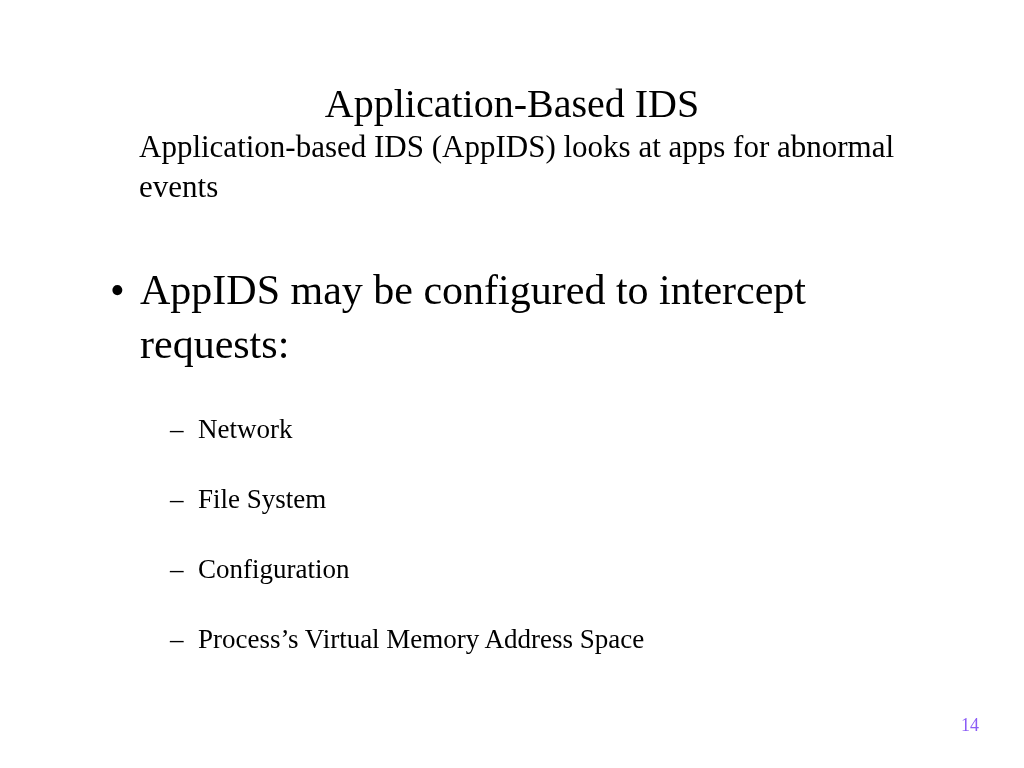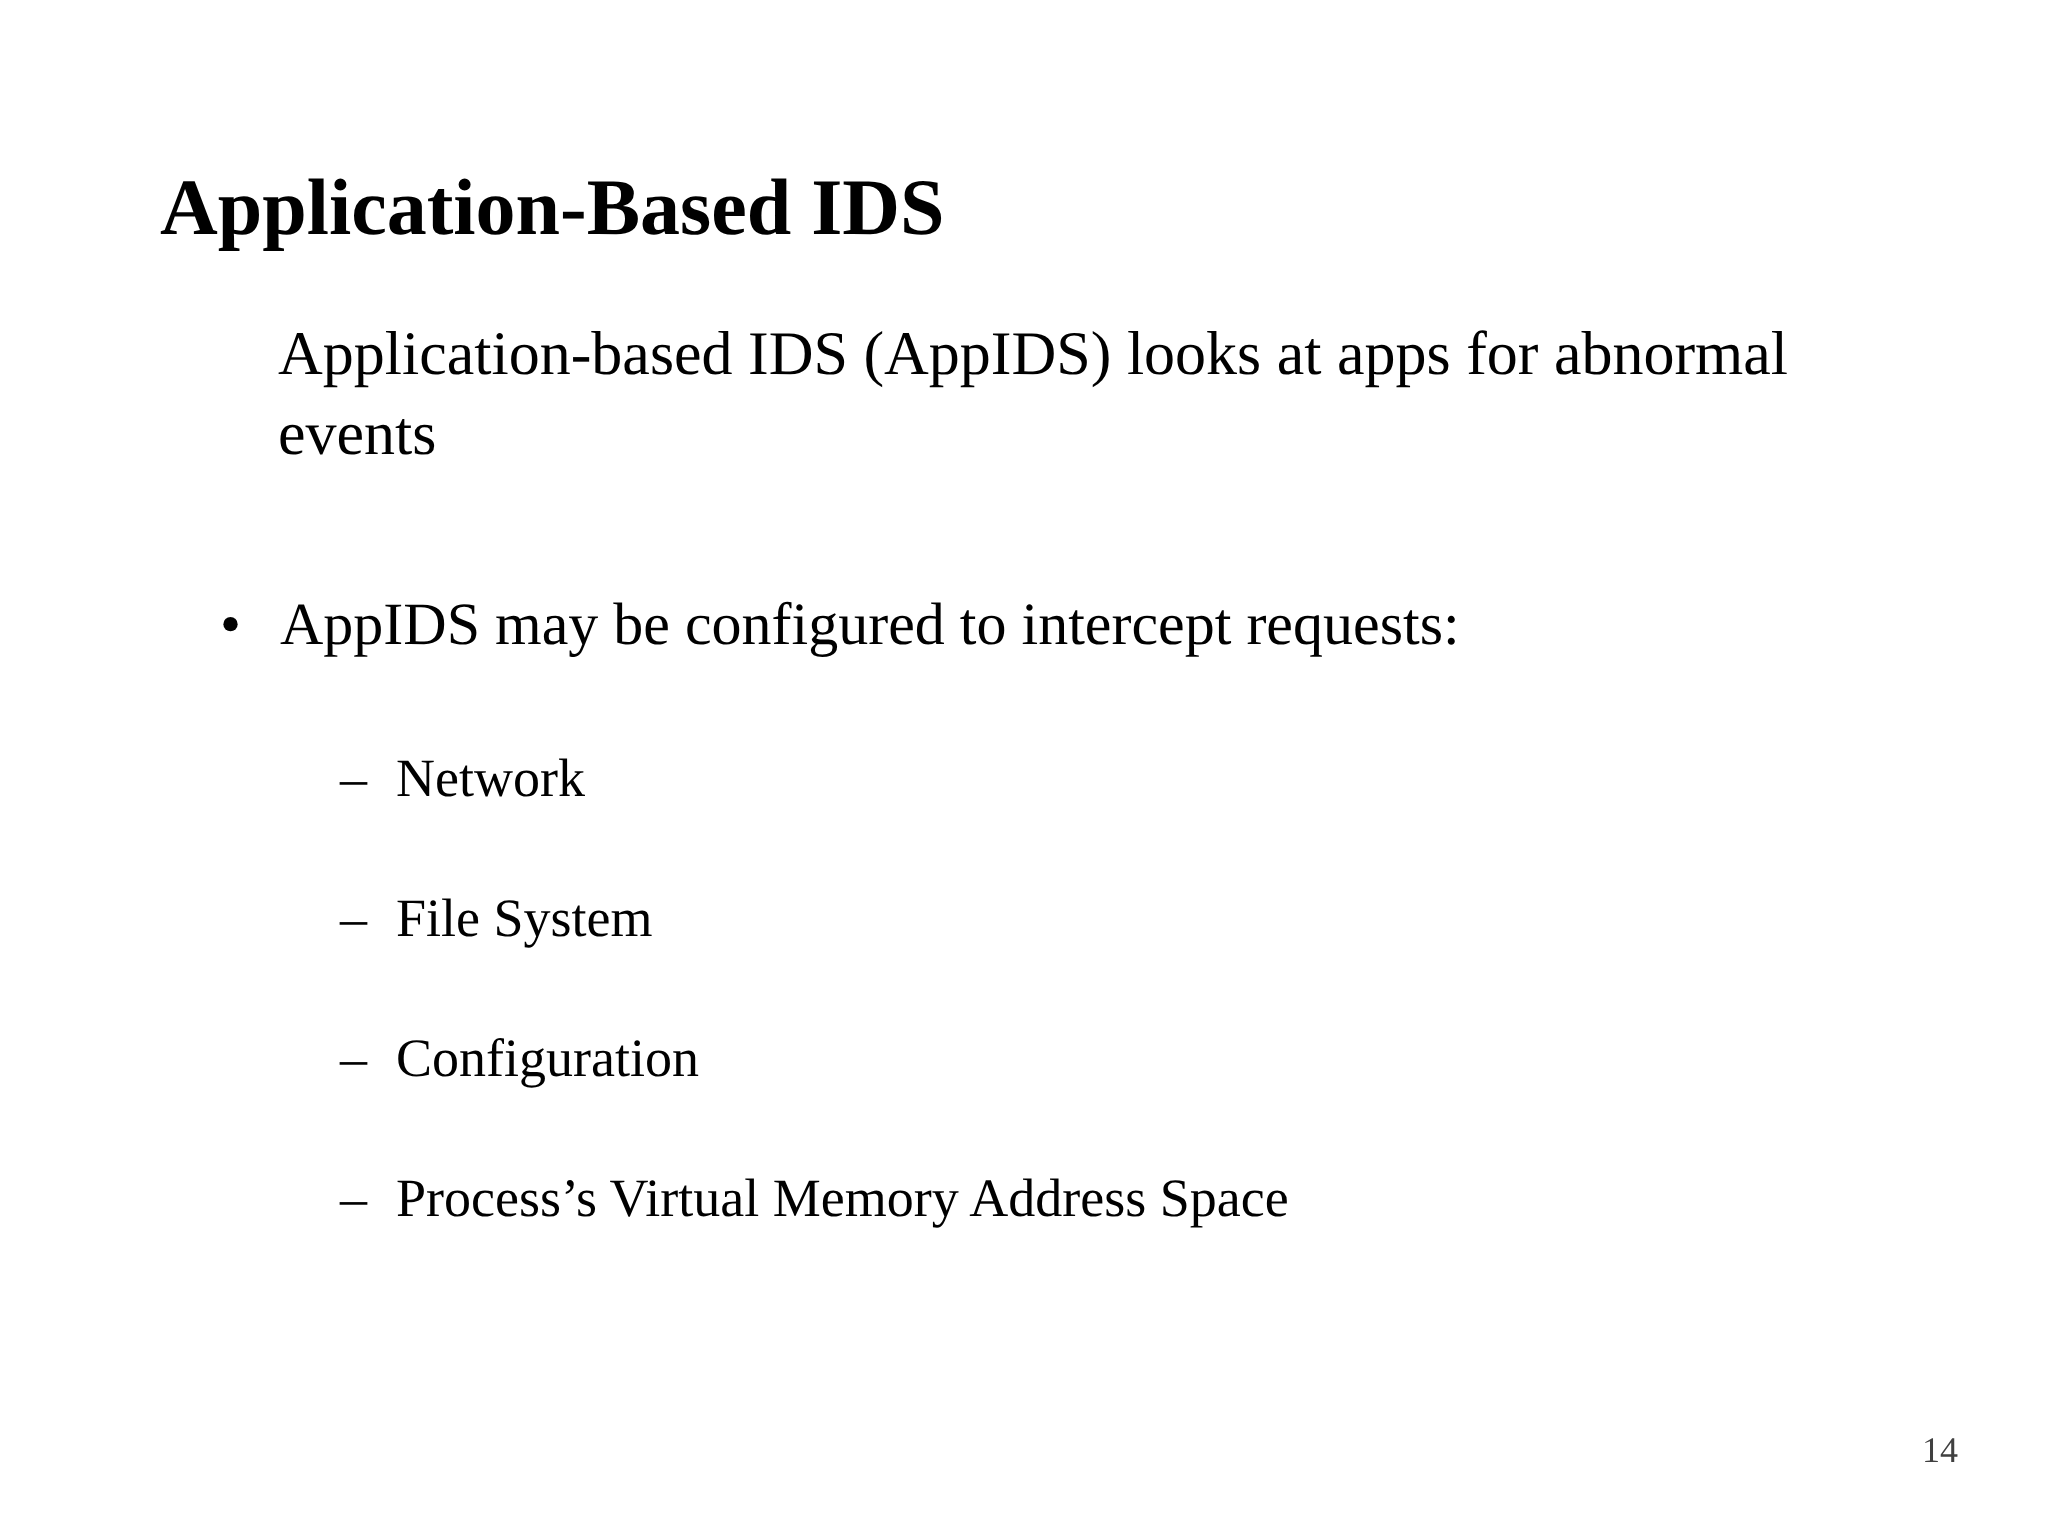--- a/index.html
+++ b/index.html
@@ -16,32 +16,31 @@
       position: relative;
       overflow: hidden;
     }
     .slide {
       padding: 80px 80px 40px 80px;
       height: 100%;
       position: relative;
     }
     .title {
       font-size: 40px;
-      text-align: left;
-      margin-bottom: 30px;
-      font-weight: bold;
+      text-align: center;
+      font-weight: normal;
     }
     .intro {
       font-size: 31px;
       margin-left: 59px;
       margin-bottom: 55px;
       line-height: 1.3;
     }
     .bullet-l1 {
-      font-size: 30px;
+      font-size: 42px;
       margin-left: 30px;
       margin-bottom: 40px;
       line-height: 1.3;
       position: relative;
       padding-left: 30px;
     }
     .bullet-l1::before {
       content: "•";
       position: absolute;
       left: 0;
@@ -59,21 +58,21 @@
       content: "–";
       position: absolute;
       left: 0;
       top: 0;
     }
     .page-number {
       position: absolute;
       bottom: 32px;
       right: 45px;
       font-size: 18px;
-      color: #404040;
+      color: #8b5cf6;
     }
   </style>
 </head>
 <body>
 
 <div class="slide">
   <h1 class="title">Application-Based IDS</h1>
   <p class="intro">Application-based IDS (AppIDS) looks at apps for abnormal events</p>
   <p class="bullet-l1">AppIDS may be configured to intercept requests:</p>
   <p class="bullet-l2">Network</p>

